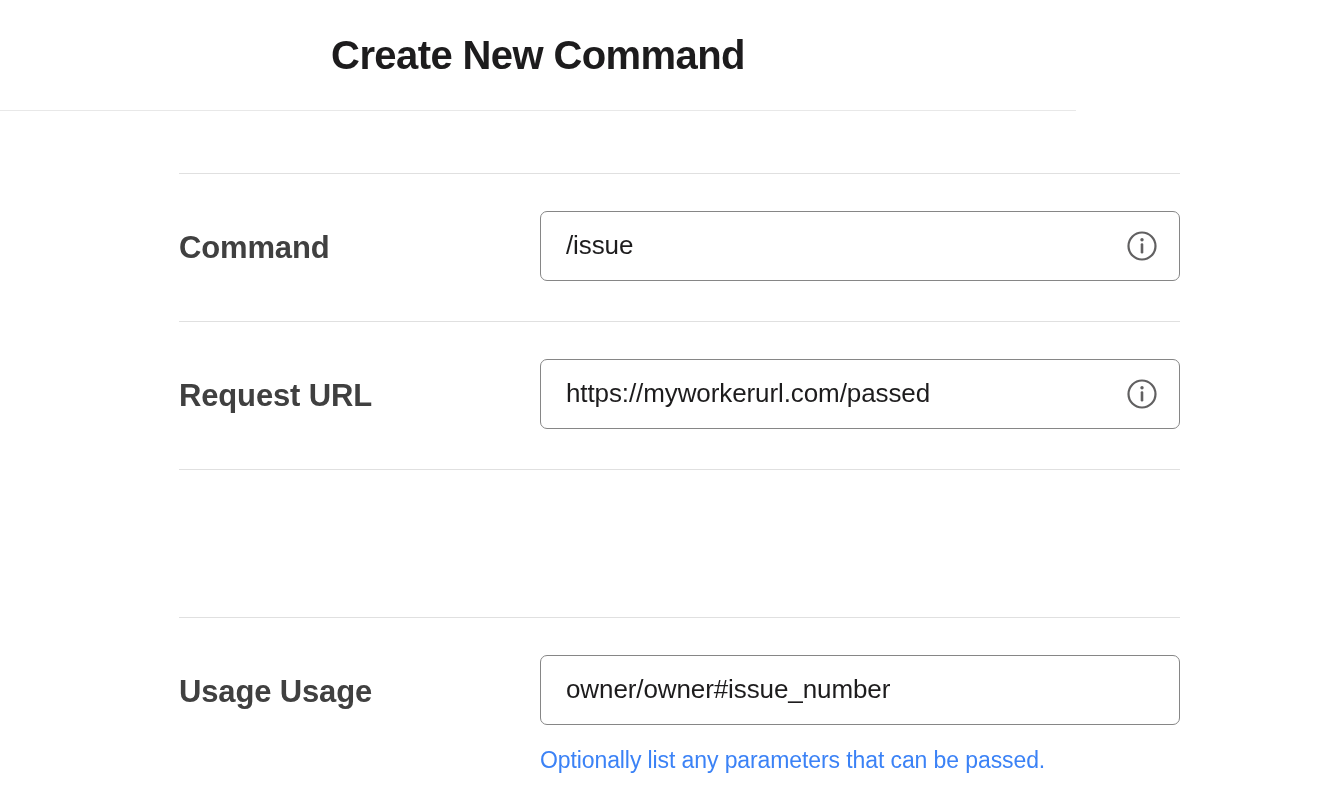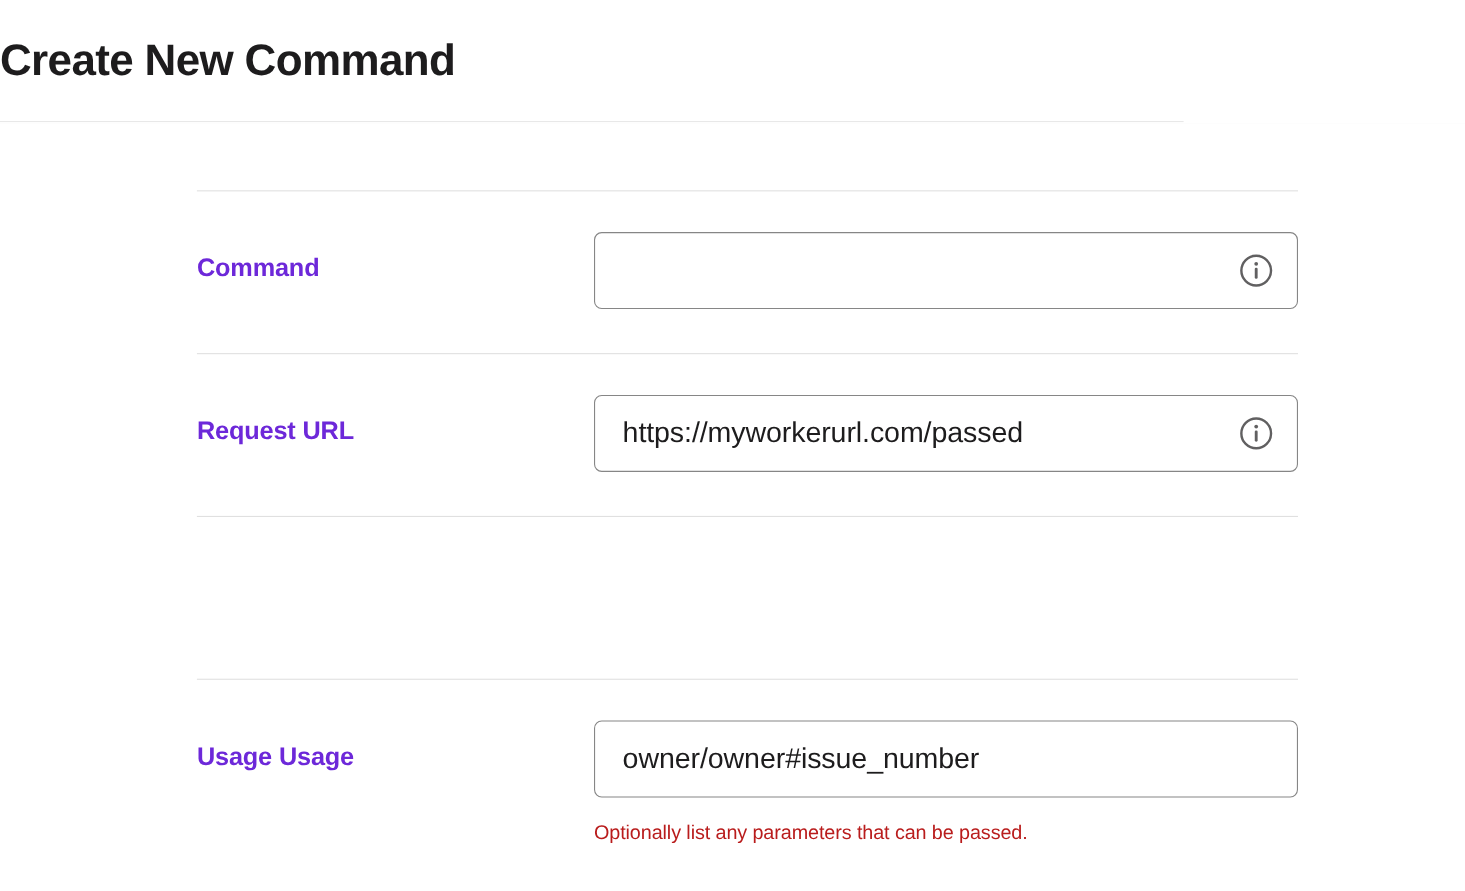--- a/index.html
+++ b/index.html
@@ -22,20 +22,21 @@
     position: absolute;
     left: 0;
     top: 0;
     width: 1076px;
     height: 111px;
     background: #ffffff;
     border-bottom: 1px solid #e8e8e8;
     box-sizing: border-box;
     display: flex;
     align-items: center;
+    justify-content: center;
   }
   .modal-title {
     font-size: 40px;
     font-weight: bold;
     letter-spacing: -0.6px;
     color: #1d1c1d;
     line-height: 1;
     margin: 0;
   }
   .header-shadow {
@@ -77,23 +78,23 @@
     align-items: flex-start;
     min-height: 147px;
     box-sizing: border-box;
   }
   .row-label-cell {
     width: 361px;        
     flex: 0 0 361px;
     padding-top: 56px;
   }
   .row-label {
-    font-size: 23px;
+    font-size: 31px;
     font-weight: bold;
-    color: #6d28d9;
+    color: #404040;
     line-height: 1.15;
     letter-spacing: -0.15px;
     white-space: nowrap;
   }
   .row-field-cell {
     flex: 1 1 auto;
     padding-top: 37px;
   }
 
   .input-box {
@@ -122,22 +123,22 @@
     position: absolute;
     right: 21px;
     top: 50%;
     transform: translateY(-50%);
     width: 32px;
     height: 32px;
     display: block;
   }
 
   .help-text {
-    font-size: 18px;
-    color: #b91c1c;
+    font-size: 23px;
+    color: #3b82f6;
     line-height: 1.2;
     margin-top: 22px;
     letter-spacing: -0.1px;
     white-space: nowrap;
   }
 </style>
 </head>
 <body>
 
 <div class="modal-header">
@@ -149,20 +150,21 @@
   <div class="form">
 
     <div class="divider"></div>
 
     <div class="form-row">
       <div class="row-label-cell">
         <div class="row-label">Command</div>
       </div>
       <div class="row-field-cell">
         <div class="input-box">
+          <div class="input-value" placeholder="/command">/issue</div>
           <span class="info-icon">
             <svg width="32" height="32" viewBox="0 0 32 32" aria-hidden="true">
               <circle cx="16" cy="16" r="13.5" fill="none" stroke="#616061" stroke-width="2.2"></circle>
               <circle cx="16" cy="9.8" r="1.7" fill="#616061"></circle>
               <rect x="14.7" y="13.3" width="2.6" height="10.2" rx="1.2" fill="#616061"></rect>
             </svg>
           </span>
         </div>
       </div>
     </div>

